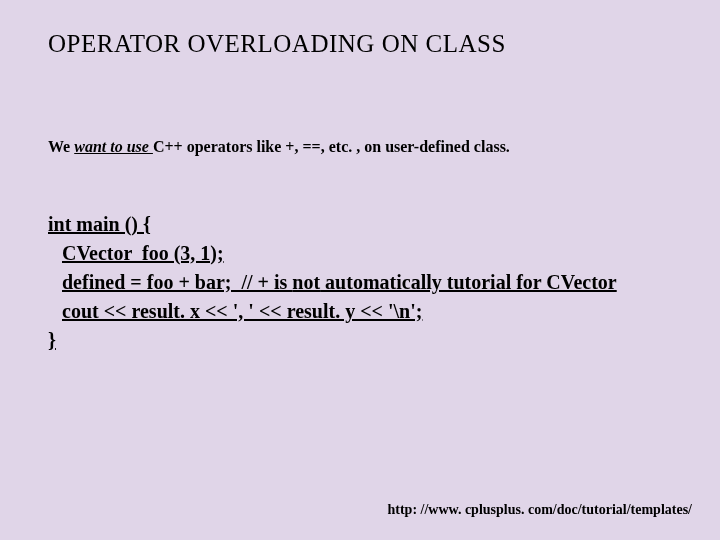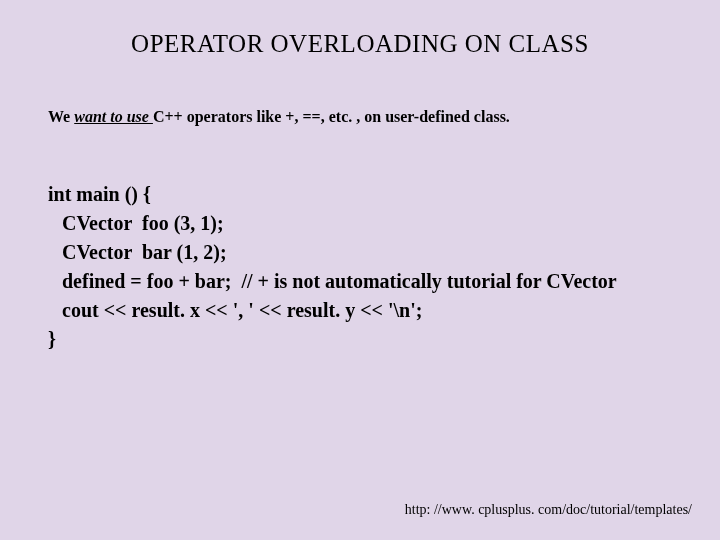--- a/index.html
+++ b/index.html
@@ -14,72 +14,71 @@
     overflow: hidden;
   }
   .slide {
     box-sizing: border-box;
     padding: 30px 48px 20px 48px;
     width: 100%;
     height: 100%;
     position: relative;
   }
   .title {
-    text-align: center;
     font-size: 25px;
-    margin-bottom: 50px;
+    margin-bottom: 80px;
     margin-top: 0;
     letter-spacing: 0.5px;
   }
   .intro {
     font-size: 16px;
     font-weight: bold;
     margin-bottom: 54px;
   }
   .underline {
     text-decoration: underline;
     font-style: italic;
   }
   .code-block {
     font-size: 20px;
     font-weight: bold;
     line-height: 1.45;
   }
   .code-line {
     white-space: pre;
+    text-decoration: underline;
   }
   .indent {
     padding-left: 14px;
   }
   .red {
     color: #000000;
   }
   .footer {
     position: absolute;
     bottom: 22px;
     right: 28px;
     font-size: 14px;
-    font-weight: normal;
+    font-weight: bold;
   }
 </style>
 </head>
 <body>
 
 <div class="slide">
 
   <div class="title">OPERATOR OVERLOADING ON CLASS</div>
 
   <div class="intro">
     <span>We </span><span class="underline">want to use </span><span>C++ operators like +, ==, etc. , on user-defined class.</span>
   </div>
 
   <div class="code-block">
     <div class="code-line">int main () {</div>
     <div class="code-line indent">CVector  foo (3, 1);</div>
-    <div class="code-line indent">CVector  bar (1, 2);</div>
     <div class="code-line indent"><span>defined = foo + bar;  // + is </span><span class="red">not</span><span> automatically tutorial for CVector</span></div>
     <div class="code-line indent">cout &lt;&lt; result. x &lt;&lt; ', ' &lt;&lt; result. y &lt;&lt; '\n';</div>
     <div class="code-line">}</div>
   </div>
 
   <div class="footer">http: //www. cplusplus. com/doc/tutorial/templates/</div>
 
 </div>
 
 </body></html>

